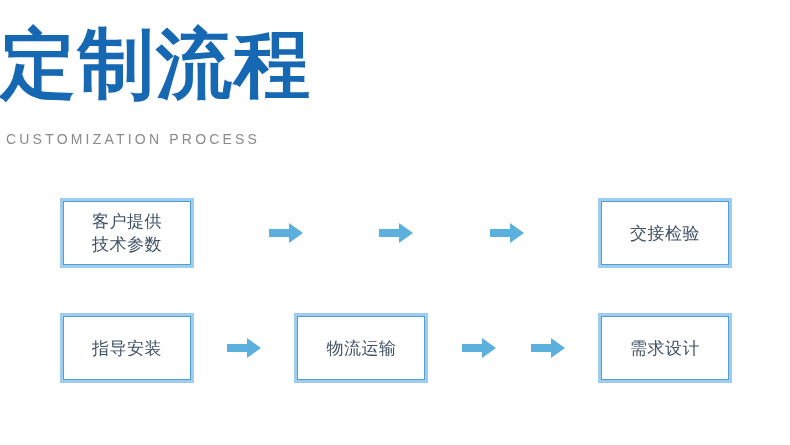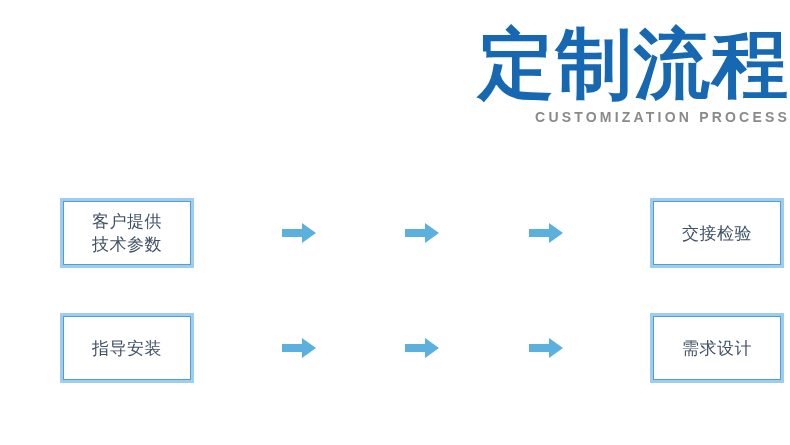--- a/index.html
+++ b/index.html
@@ -19,46 +19,47 @@
     height: 445px;
     box-sizing: border-box;
   }
 
   
   .header {
     position: absolute;
     top: 22px;
     left: 0;
     width: 790px;
-    text-align: right;
+    text-align: left;
   }
   .title {
     font-size: 76px;
     line-height: 84px;
     font-weight: 700;
     color: #1668B3;
     letter-spacing: 2px;
     font-family: "Liberation Sans", "DejaVu Sans", sans-serif;
     white-space: nowrap;
   }
   .subtitle {
-    margin-top: 2px;
+    margin-top: 24px;
     font-size: 14px;
     line-height: 18px;
     color: #8a8a8a;
     letter-spacing: 3.2px;
-    font-weight: 700;
+    font-weight: 400;
     white-space: nowrap;
+    padding-left: 6px;
   }
 
   
   .flow {
     position: absolute;
     left: 60px;
-    width: 724px;
+    width: 672px;
   }
   .flow-row-1 { top: 198px; }
   .flow-row-2 { top: 313px; }
 
   .row {
     display: flex;
     align-items: center;
     justify-content: space-between;
   }
 
@@ -152,20 +153,23 @@
       <div class="step-box">
         <span class="step-label">指导安装</span>
       </div>
 
       <div class="arrow">
         <svg width="34" height="20" viewBox="0 0 34 20" aria-hidden="true">
           <polygon points="0,6 20,6 20,0 34,10 20,20 20,14 0,14" fill="#5cb0dd"></polygon>
         </svg>
       </div>
 
+      <div class="step-box">
+        <span class="step-label">物流运输</span>
+      </div>
 
       <div class="arrow">
         <svg width="34" height="20" viewBox="0 0 34 20" aria-hidden="true">
           <polygon points="0,6 20,6 20,0 34,10 20,20 20,14 0,14" fill="#5cb0dd"></polygon>
         </svg>
       </div>
 
 
       <div class="arrow">
         <svg width="34" height="20" viewBox="0 0 34 20" aria-hidden="true">

